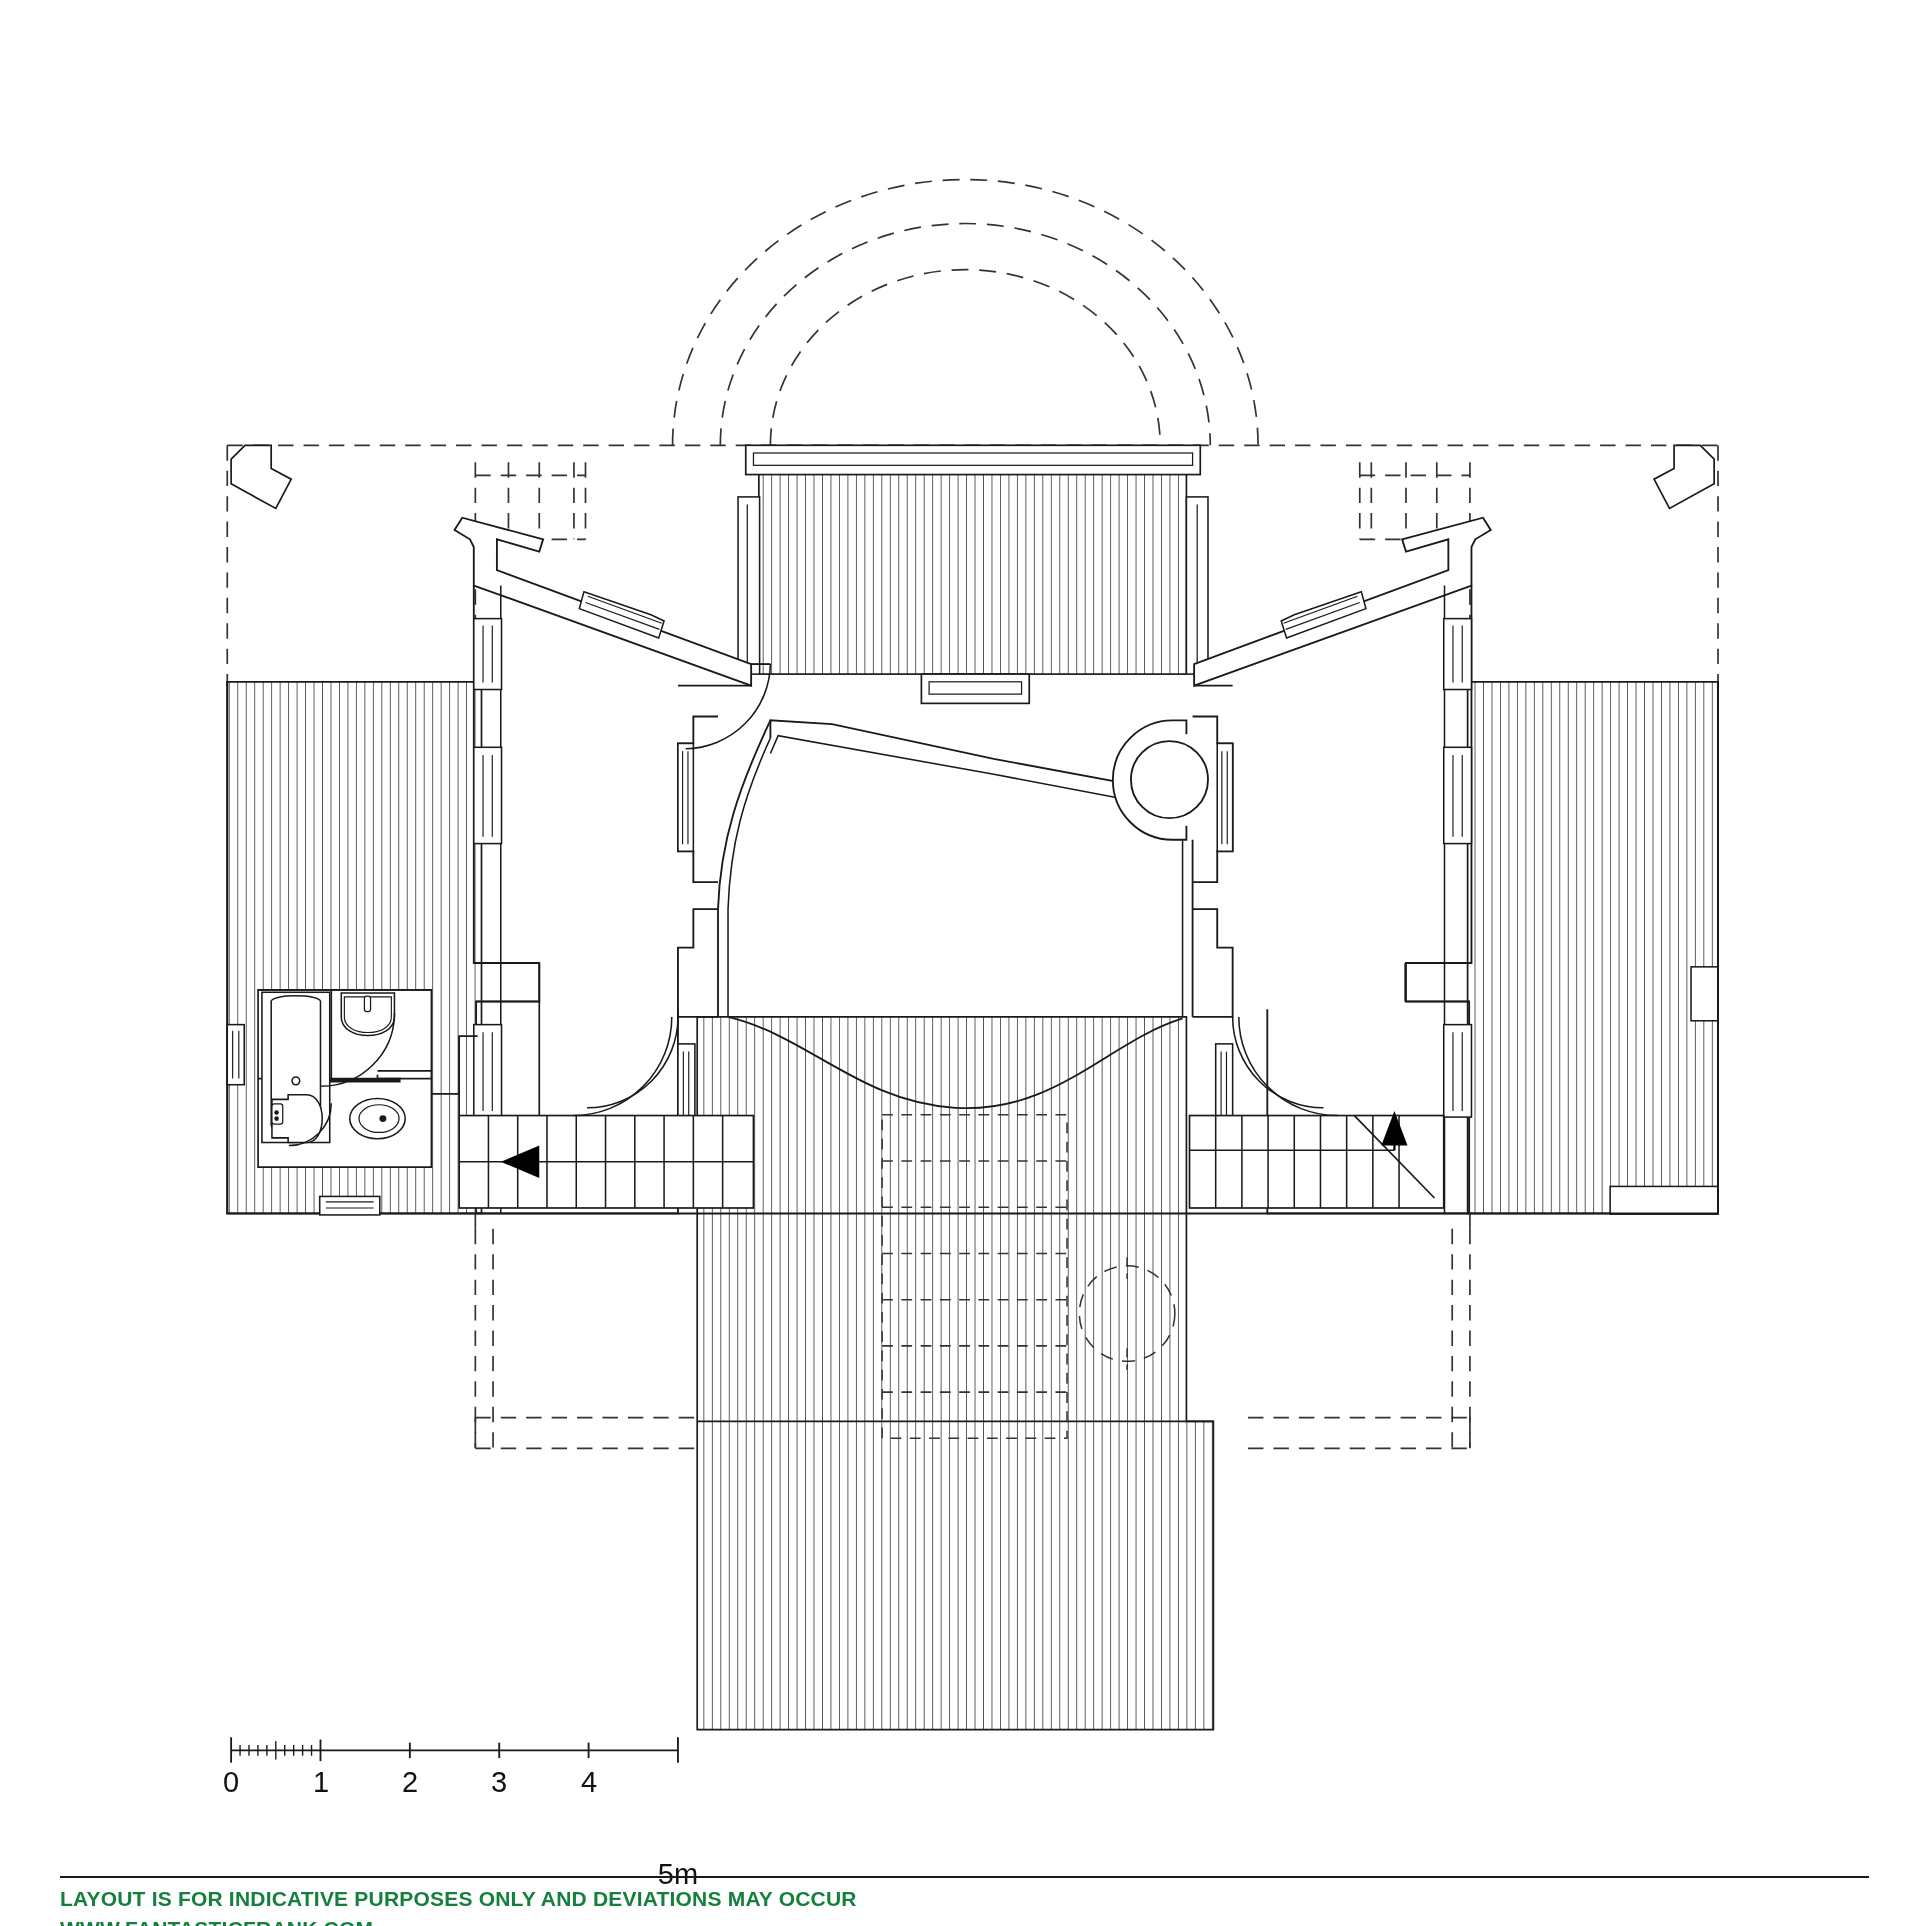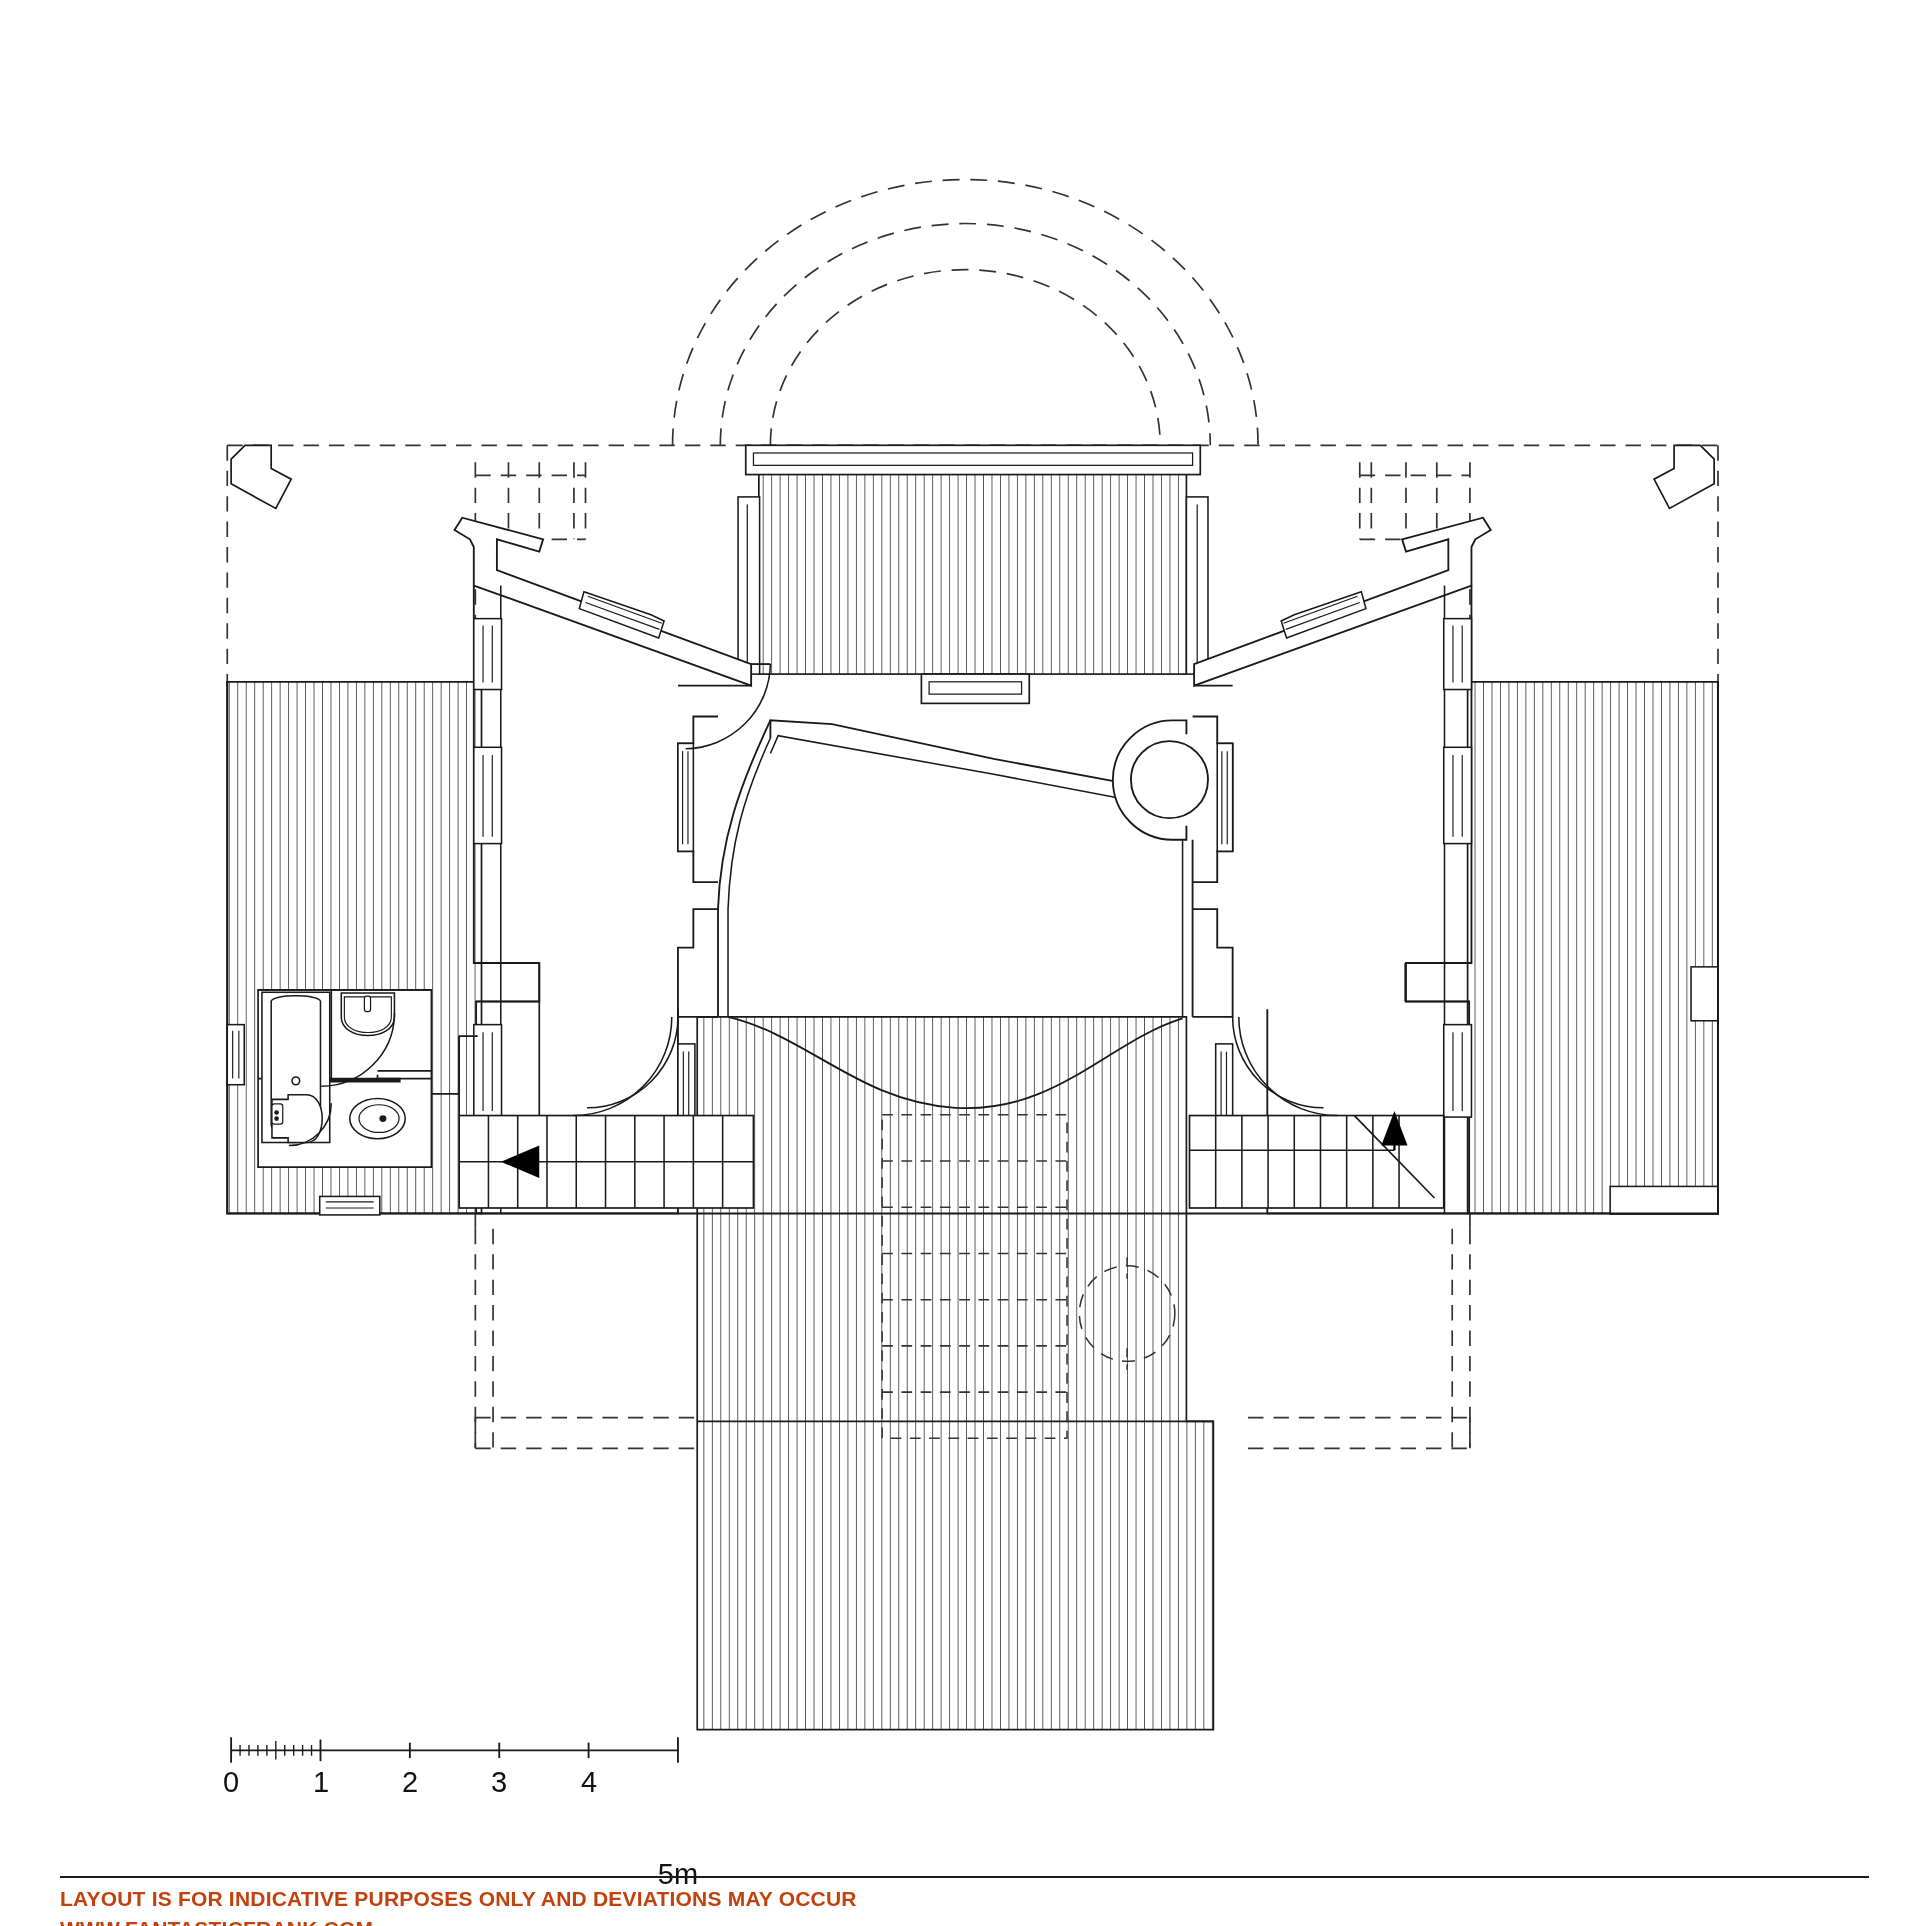--- a/index.html
+++ b/index.html
@@ -38,21 +38,21 @@
     top: 1876px;
     width: 1809px;
     height: 2.3px;
     background: #1a1a1a;
   }
   .footer-line {
     font-family: "Liberation Sans", sans-serif;
     font-size: 21px;
     font-weight: 700;
     letter-spacing: 0.2px;
-    color: #c2410c;
+    color: #15803d;
     line-height: 1.45;
     white-space: nowrap;
   }
   .scale-labels {
     position: absolute;
     left: 0; top: 0;
     width: 1926px;
     height: 1926px;
     pointer-events: none;
   }

